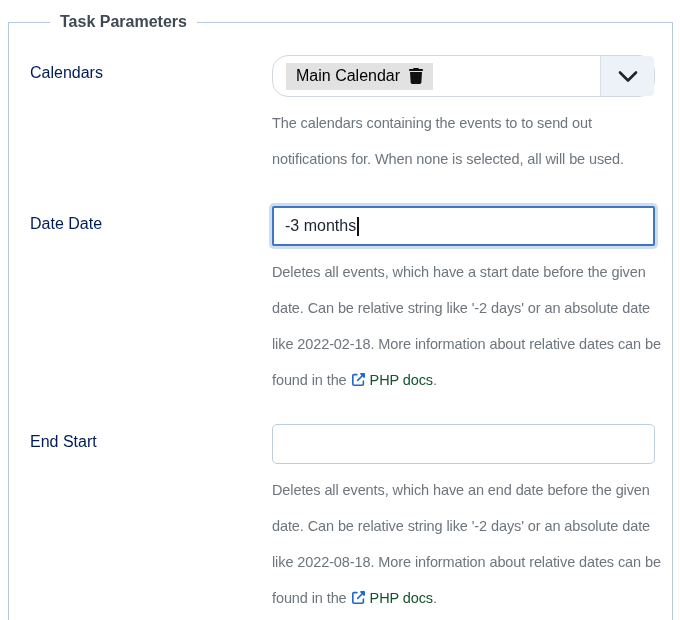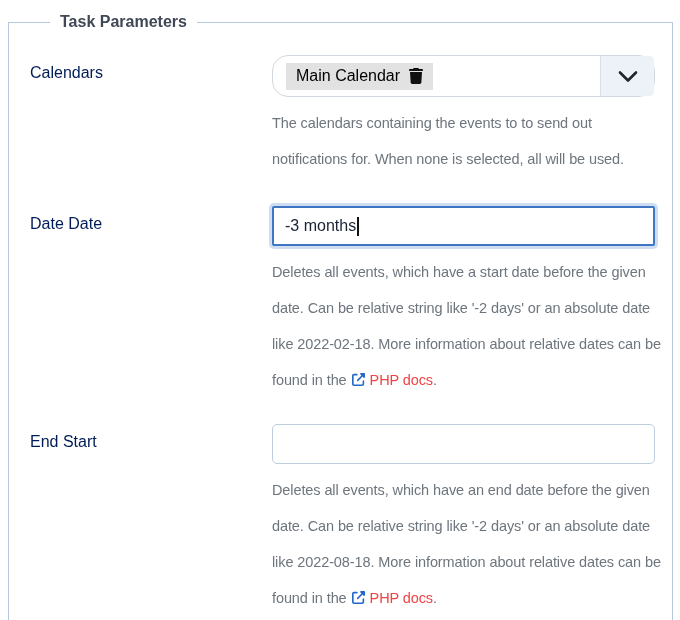--- a/index.html
+++ b/index.html
@@ -127,21 +127,21 @@
   .helper {
     margin-top: 8px;
     width: 400px;
     font-size: 14.5px;
     line-height: 36px;
     letter-spacing: -0.1px;
     color: #6d757d;
     white-space: pre-line;
   }
   .doc-link {
-    color: #ef4444;
+    color: #14532d;
     text-decoration: none;
     margin-left: 5px;
     white-space: nowrap;
     cursor: pointer;
     margin-top: 31px;
   }
   .doc-link svg { margin-right: 5px; vertical-align: -1px; }
 </style>
 </head>
 <body>

